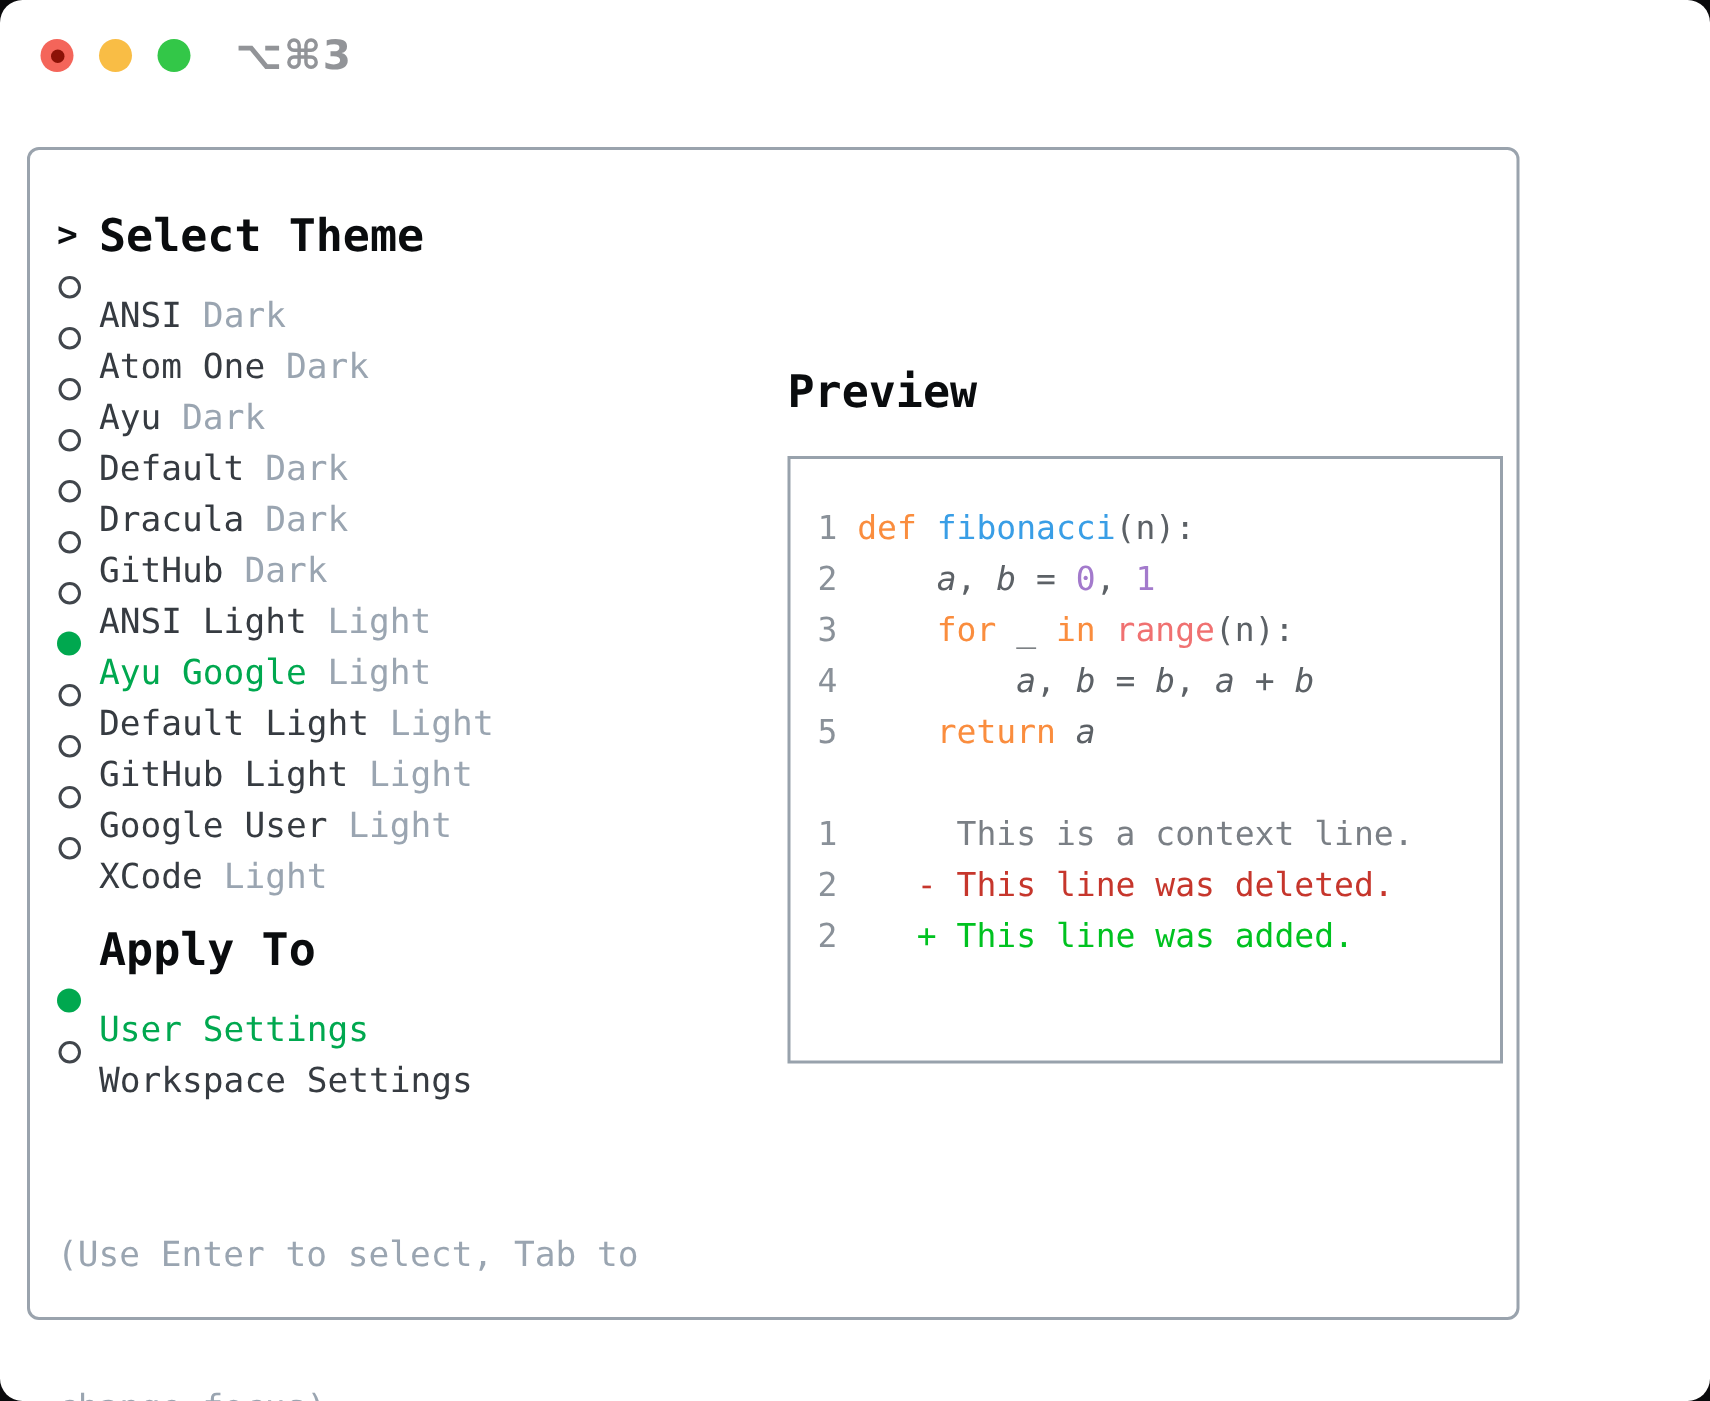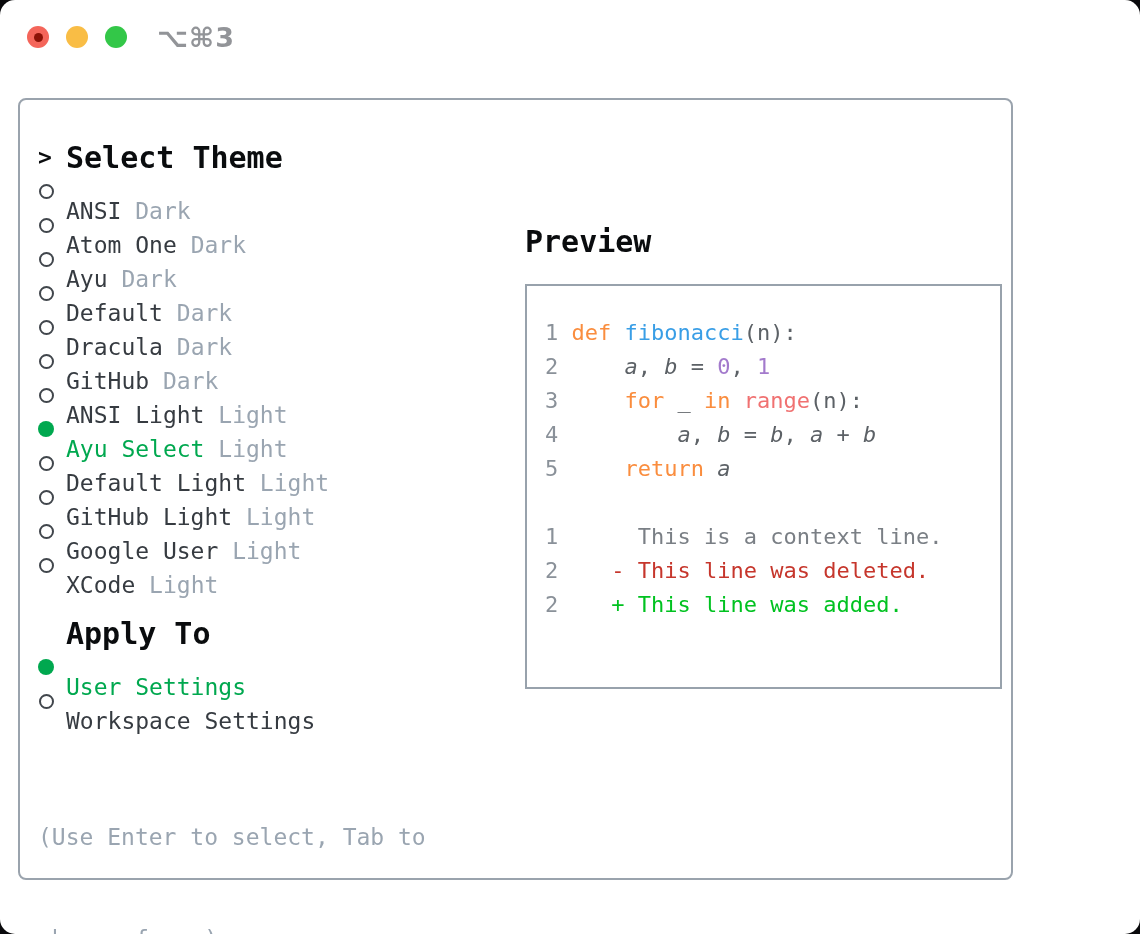--- a/index.html
+++ b/index.html
@@ -48,21 +48,21 @@
     box-sizing:border-box;width:15px;height:15px;border-radius:50%;
     border:2.5px solid #41464c;margin-left:1px;
   }
   .radio.on{width:16px;height:16px;border:none;background:var(--select-green,#00a84f);margin-left:0;}
   .item-text{font-size:23px;color:var(--item-text,#363b41);margin-top:40px;}
   .row.selected .t-name{color:var(--select-green,#00a84f);}
   .t-variant{color:var(--muted-text,#9aa5b1);}
   .spacer{height:34px;}
   .hint{font-size:23px;line-height:34px;color:var(--muted-text,#9aa5b1);white-space:pre;}
   
-  .right-col{position:absolute;left:505px;top:124px;}
+  .right-col{position:absolute;left:505px;top:144px;}
   .preview-box{
     margin:26px 0 16px 0;
     box-sizing:border-box;
     width:477px;height:405px;
     border:2px solid var(--box-border,#98a2ac);
     padding:30px 0 0 18px;
     font-family:"DejaVu Sans Mono","Liberation Mono",monospace;
     font-size:22px;line-height:34px;
     white-space:pre;overflow:hidden;
   }
@@ -101,21 +101,21 @@
       </div>
 
       <div id="theme-list">
           <div class="row"><span class="marker"><span class="radio"></span></span><span class="item-text"><span class="t-name">ANSI</span><span class="t-variant"> Dark</span></span></div>
           <div class="row"><span class="marker"><span class="radio"></span></span><span class="item-text"><span class="t-name">Atom One</span><span class="t-variant"> Dark</span></span></div>
           <div class="row"><span class="marker"><span class="radio"></span></span><span class="item-text"><span class="t-name">Ayu</span><span class="t-variant"> Dark</span></span></div>
           <div class="row"><span class="marker"><span class="radio"></span></span><span class="item-text"><span class="t-name">Default</span><span class="t-variant"> Dark</span></span></div>
           <div class="row"><span class="marker"><span class="radio"></span></span><span class="item-text"><span class="t-name">Dracula</span><span class="t-variant"> Dark</span></span></div>
           <div class="row"><span class="marker"><span class="radio"></span></span><span class="item-text"><span class="t-name">GitHub</span><span class="t-variant"> Dark</span></span></div>
           <div class="row"><span class="marker"><span class="radio"></span></span><span class="item-text"><span class="t-name">ANSI Light</span><span class="t-variant"> Light</span></span></div>
-          <div class="row selected"><span class="marker"><span class="radio on"></span></span><span class="item-text"><span class="t-name">Ayu Select</span><span class="t-variant"> Light</span></span></div>
+          <div class="row selected"><span class="marker"><span class="radio on"></span></span><span class="item-text"><span class="t-name">Ayu Google</span><span class="t-variant"> Light</span></span></div>
           <div class="row"><span class="marker"><span class="radio"></span></span><span class="item-text"><span class="t-name">Default Light</span><span class="t-variant"> Light</span></span></div>
           <div class="row"><span class="marker"><span class="radio"></span></span><span class="item-text"><span class="t-name">GitHub Light</span><span class="t-variant"> Light</span></span></div>
           <div class="row"><span class="marker"><span class="radio"></span></span><span class="item-text"><span class="t-name">Google User</span><span class="t-variant"> Light</span></span></div>
           <div class="row"><span class="marker"><span class="radio"></span></span><span class="item-text"><span class="t-name">XCode</span><span class="t-variant"> Light</span></span></div>
         </div>
 
       <div class="spacer"></div>
 
       <div class="row">
         <span class="marker"></span>

